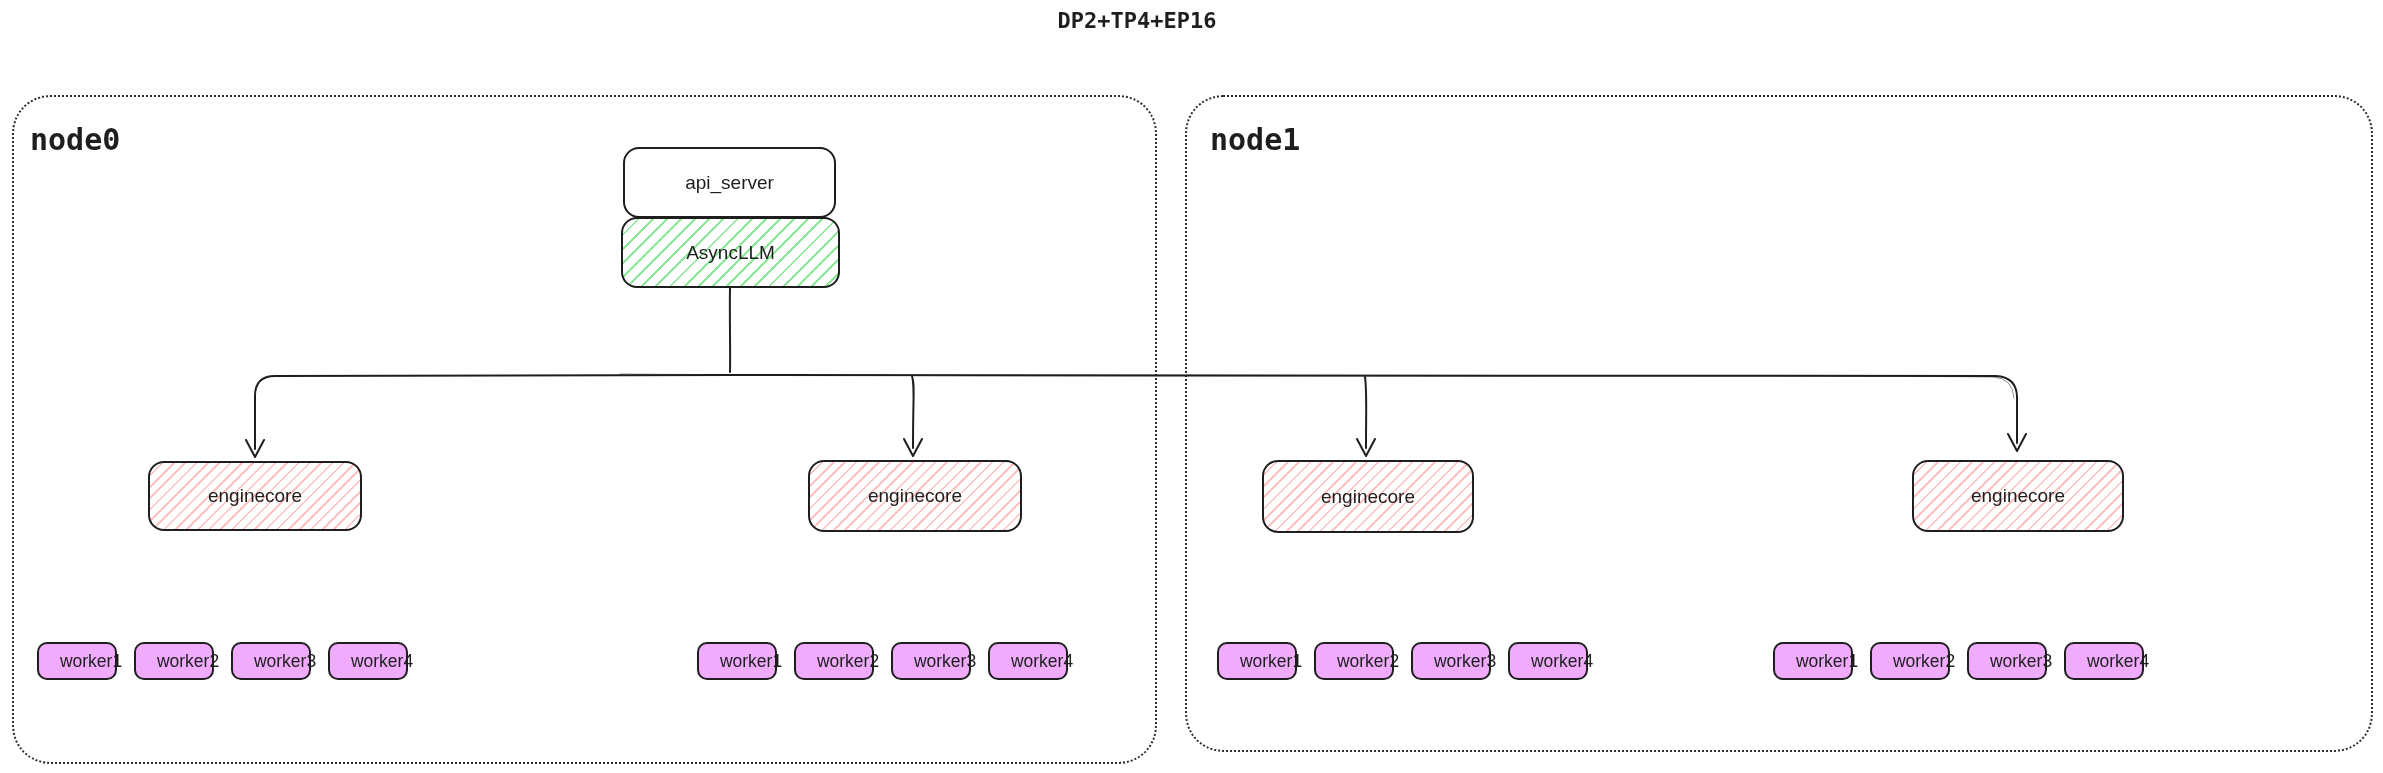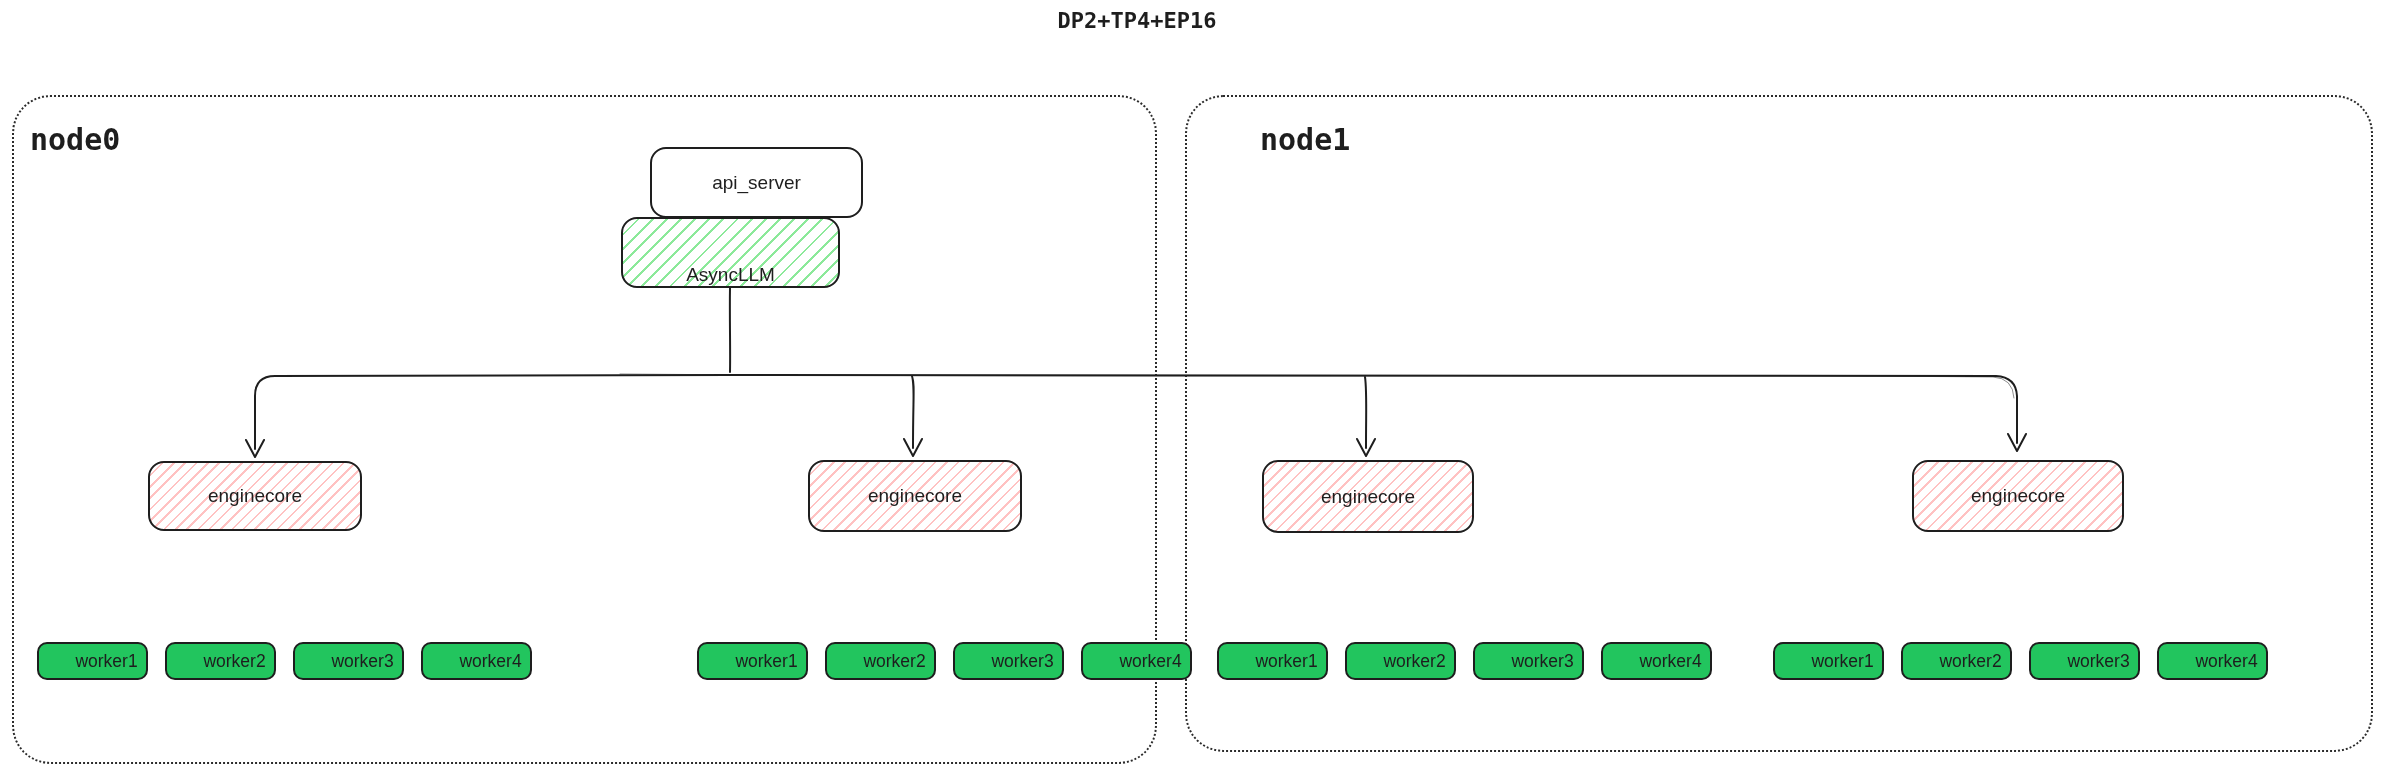--- a/index.html
+++ b/index.html
@@ -21,63 +21,62 @@
     font-weight:700;font-size:30px;white-space:nowrap;
   }
   .shape{
     position:absolute;box-sizing:border-box;border:2.5px solid var(--stroke,#1e1e1e);
     border-radius:16px;display:flex;align-items:center;justify-content:center;
     font-size:19px;background:#ffffff;
   }
   .green-hatch{
     background-image:repeating-linear-gradient(135deg,var(--green-hatch,#8ce99a) 0 2px,transparent 2px 10px);
     background-color:#ffffff;
-    align-items:flex-end;
   }
   .pink-hatch{
     border-width:2.8px;
     background-image:repeating-linear-gradient(135deg,var(--pink-hatch,#ffc2c2) 0 1.8px,transparent 1.8px 8px);
     background-color:#ffffff;
   }
   .worker-group{
     position:absolute;top:642px;display:flex;gap:17px;
   }
   .worker{
-    width:111px;height:38px;box-sizing:border-box;border:2.3px solid var(--stroke,#1e1e1e);
+    width:80px;height:38px;box-sizing:border-box;border:2.3px solid var(--stroke,#1e1e1e);
     border-radius:10px;display:flex;align-items:center;justify-content:center;
-    font-size:17.5px;background:#22c55e;flex:0 0 auto;padding-left:28px;
+    font-size:17.5px;background:#f0abfc;flex:0 0 auto;padding-left:28px;
   }
   svg.connectors{position:absolute;left:0;top:0;pointer-events:none;}
   svg.connectors path{stroke:var(--stroke,#1e1e1e);fill:none;stroke-width:2;stroke-linecap:round;stroke-linejoin:round;}
   svg.connectors path.ghost{stroke-width:1;opacity:.5;}
 </style>
 </head>
 <body style="--stroke: #1e1e1e; --green-hatch: #8ce99a; --pink-hatch: #ffc2c2; --background: #ffffff;">
 
 <div class="title">DP2+TP4+EP16</div>
 
 <div class="node-box" style="left:12px;top:95px;width:1145px;height:669px;"></div>
 <div class="node-label" style="left:30px;top:122px;">node0</div>
 
 <div class="node-box" style="left:1185px;top:95px;width:1188px;height:657px;"></div>
-<div class="node-label" style="left:1260px;top:122px;">node1</div>
+<div class="node-label" style="left:1210px;top:122px;">node1</div>
 
 <svg class="connectors" width="2383" height="773" viewBox="0 0 2383 773">
   <path d="M 730 288 C 729.5 318 730.5 350 730 372"></path>
   <path d="M 255 449 L 255 396 Q 255 376 275 376 L 730 375 L 1996 376 Q 2016 377 2017 396 L 2017 443"></path>
   <path class="ghost" d="M 620 374 C 1100 378 1700 374 1993 377 Q 2013 378 2014 398"></path>
   <path d="M 912 376 C 915 386 913 394 913 448"></path>
   <path d="M 1365 377 C 1367 390 1366 410 1366 448"></path>
   <path d="M 246 440 L 255 457 L 264 440"></path>
   <path d="M 904 439 L 913 456 L 922 439"></path>
   <path d="M 1357 439 L 1366 456 L 1375 439"></path>
   <path d="M 2008 434 L 2017 451 L 2026 434"></path>
 </svg>
 
-<div class="shape" style="left:623px;top:147px;width:213px;height:71px;margin-left:27px;">
+<div class="shape" style="left:623px;top:147px;width:213px;height:71px;">
   <span>api_server</span>
 </div>
 <div class="shape green-hatch" style="left:621px;top:217px;width:219px;height:71px;">
   <span>AsyncLLM</span>
 </div>
 
 <div class="shape pink-hatch" style="left:148px;top:461px;width:214px;height:70px;">
   <span>enginecore</span>
 </div>
 <div class="shape pink-hatch" style="left:808px;top:460px;width:214px;height:72px;">

